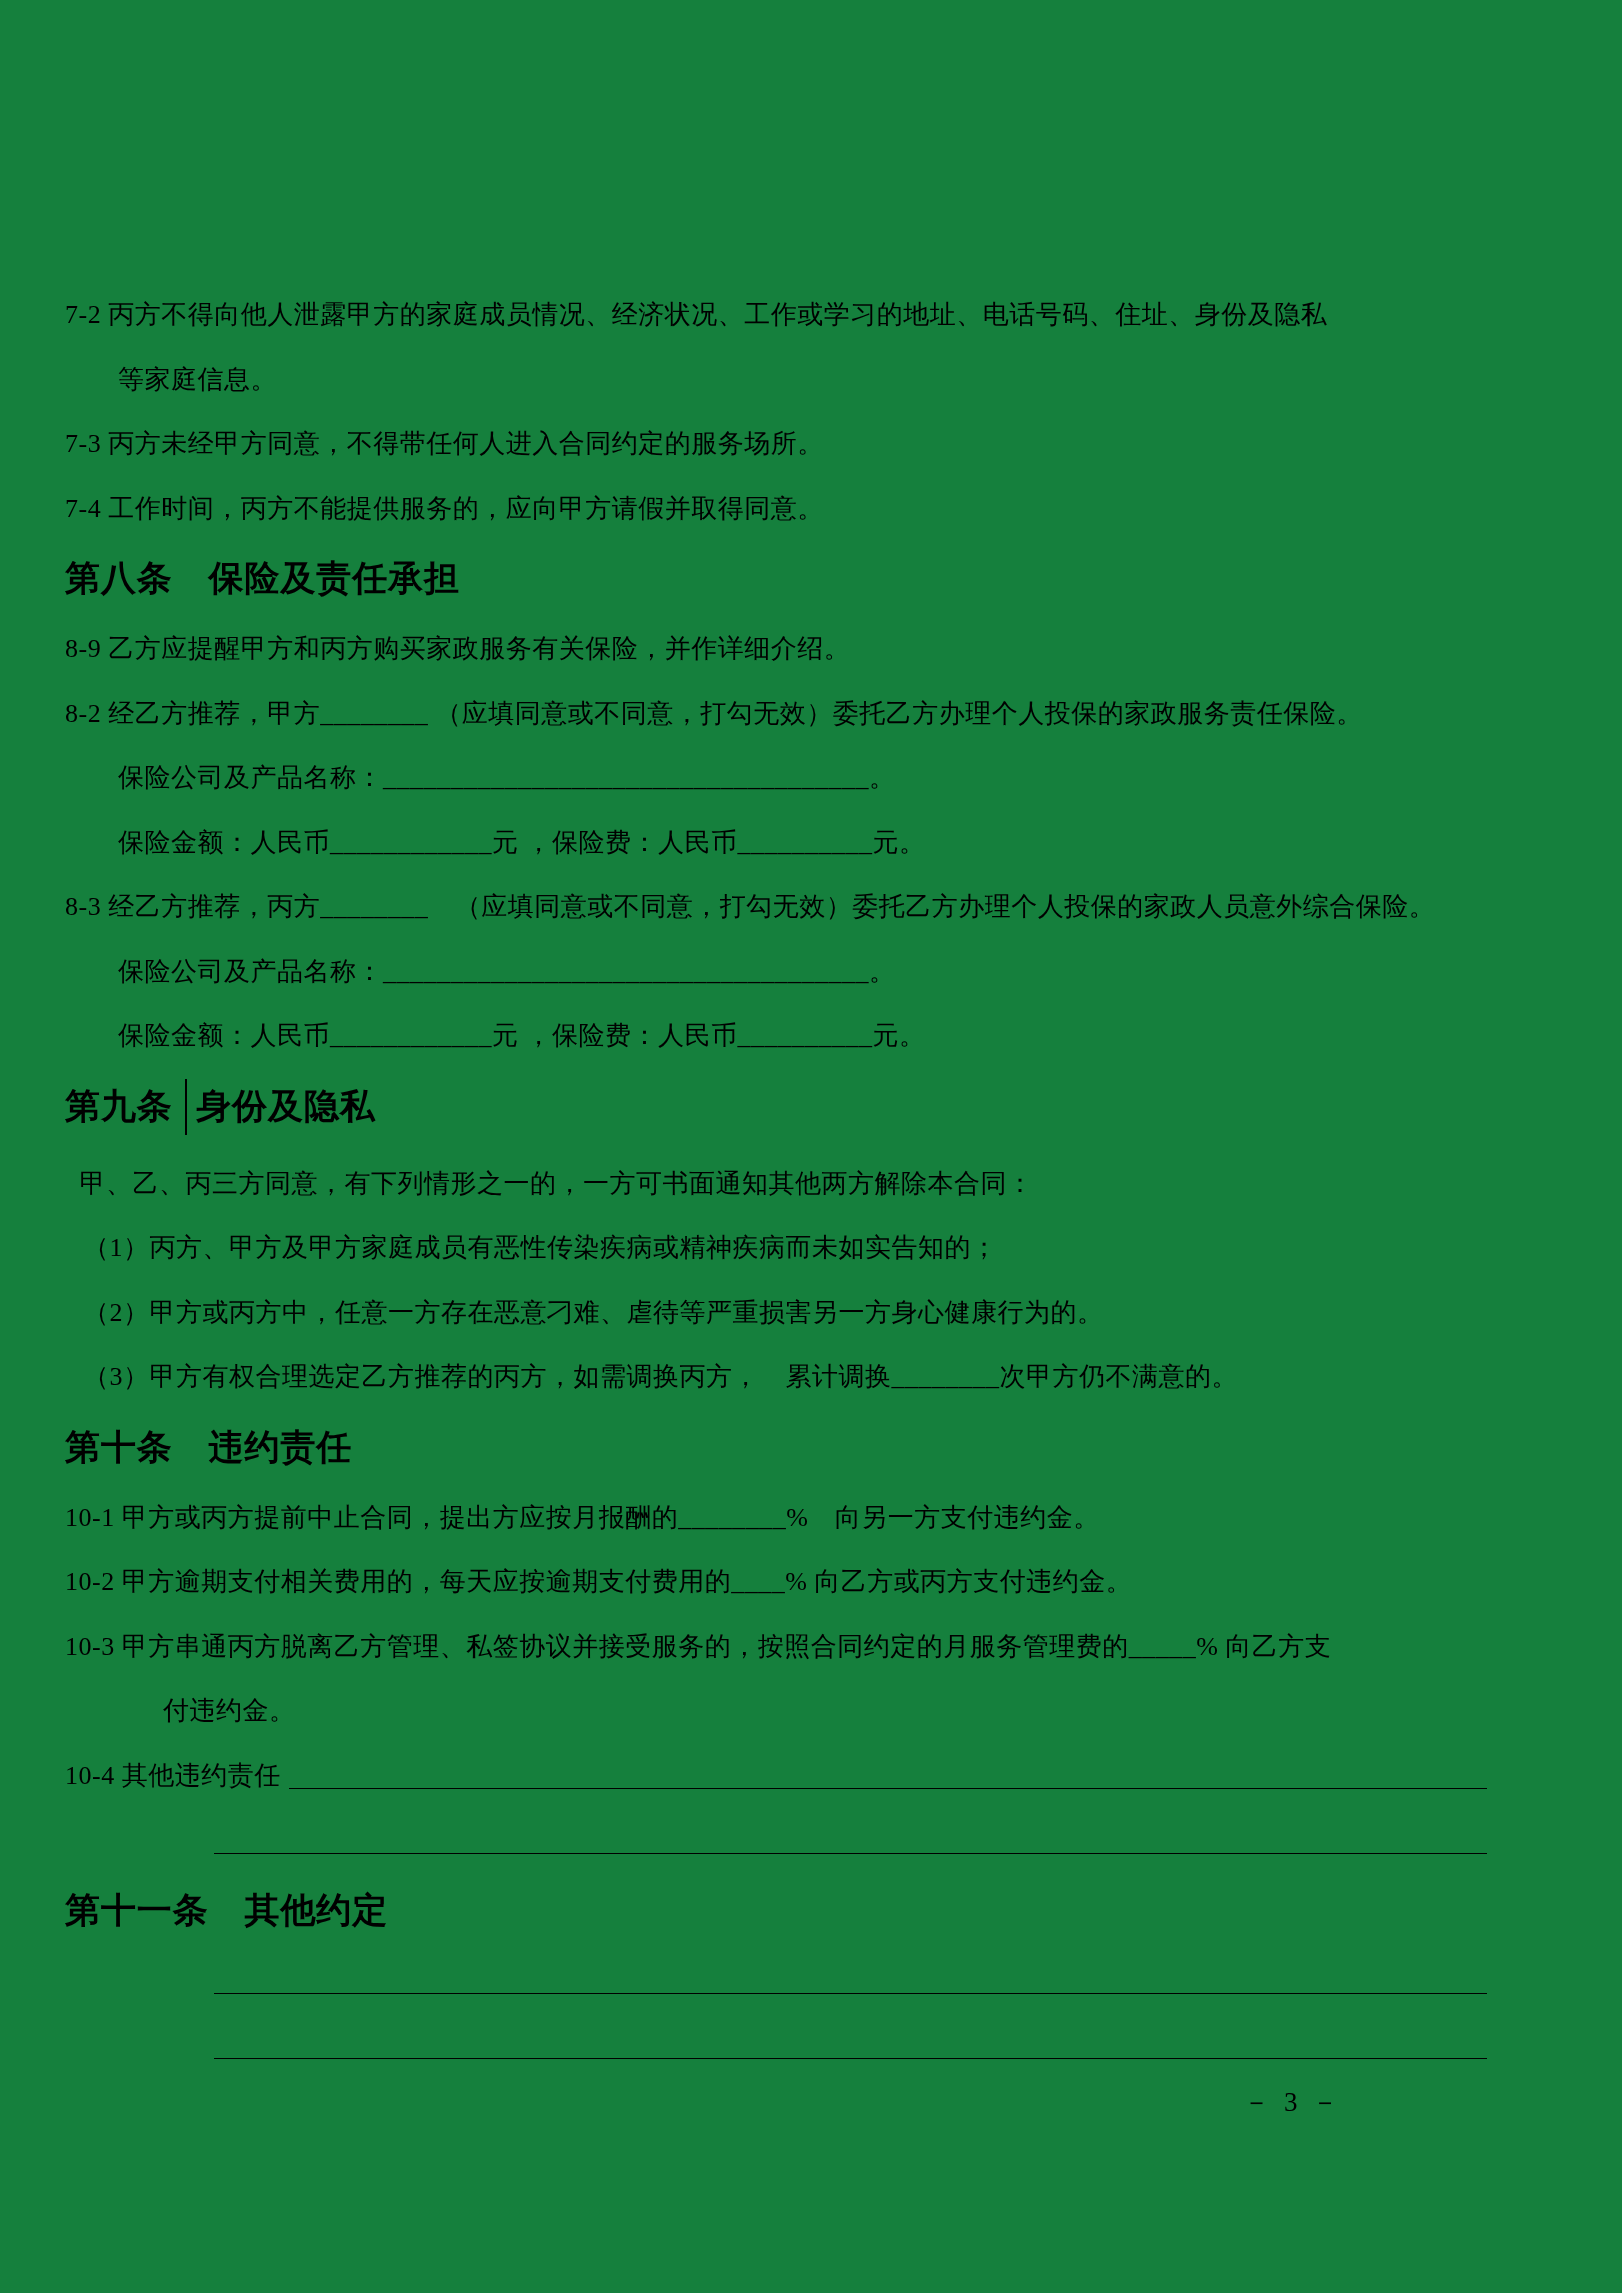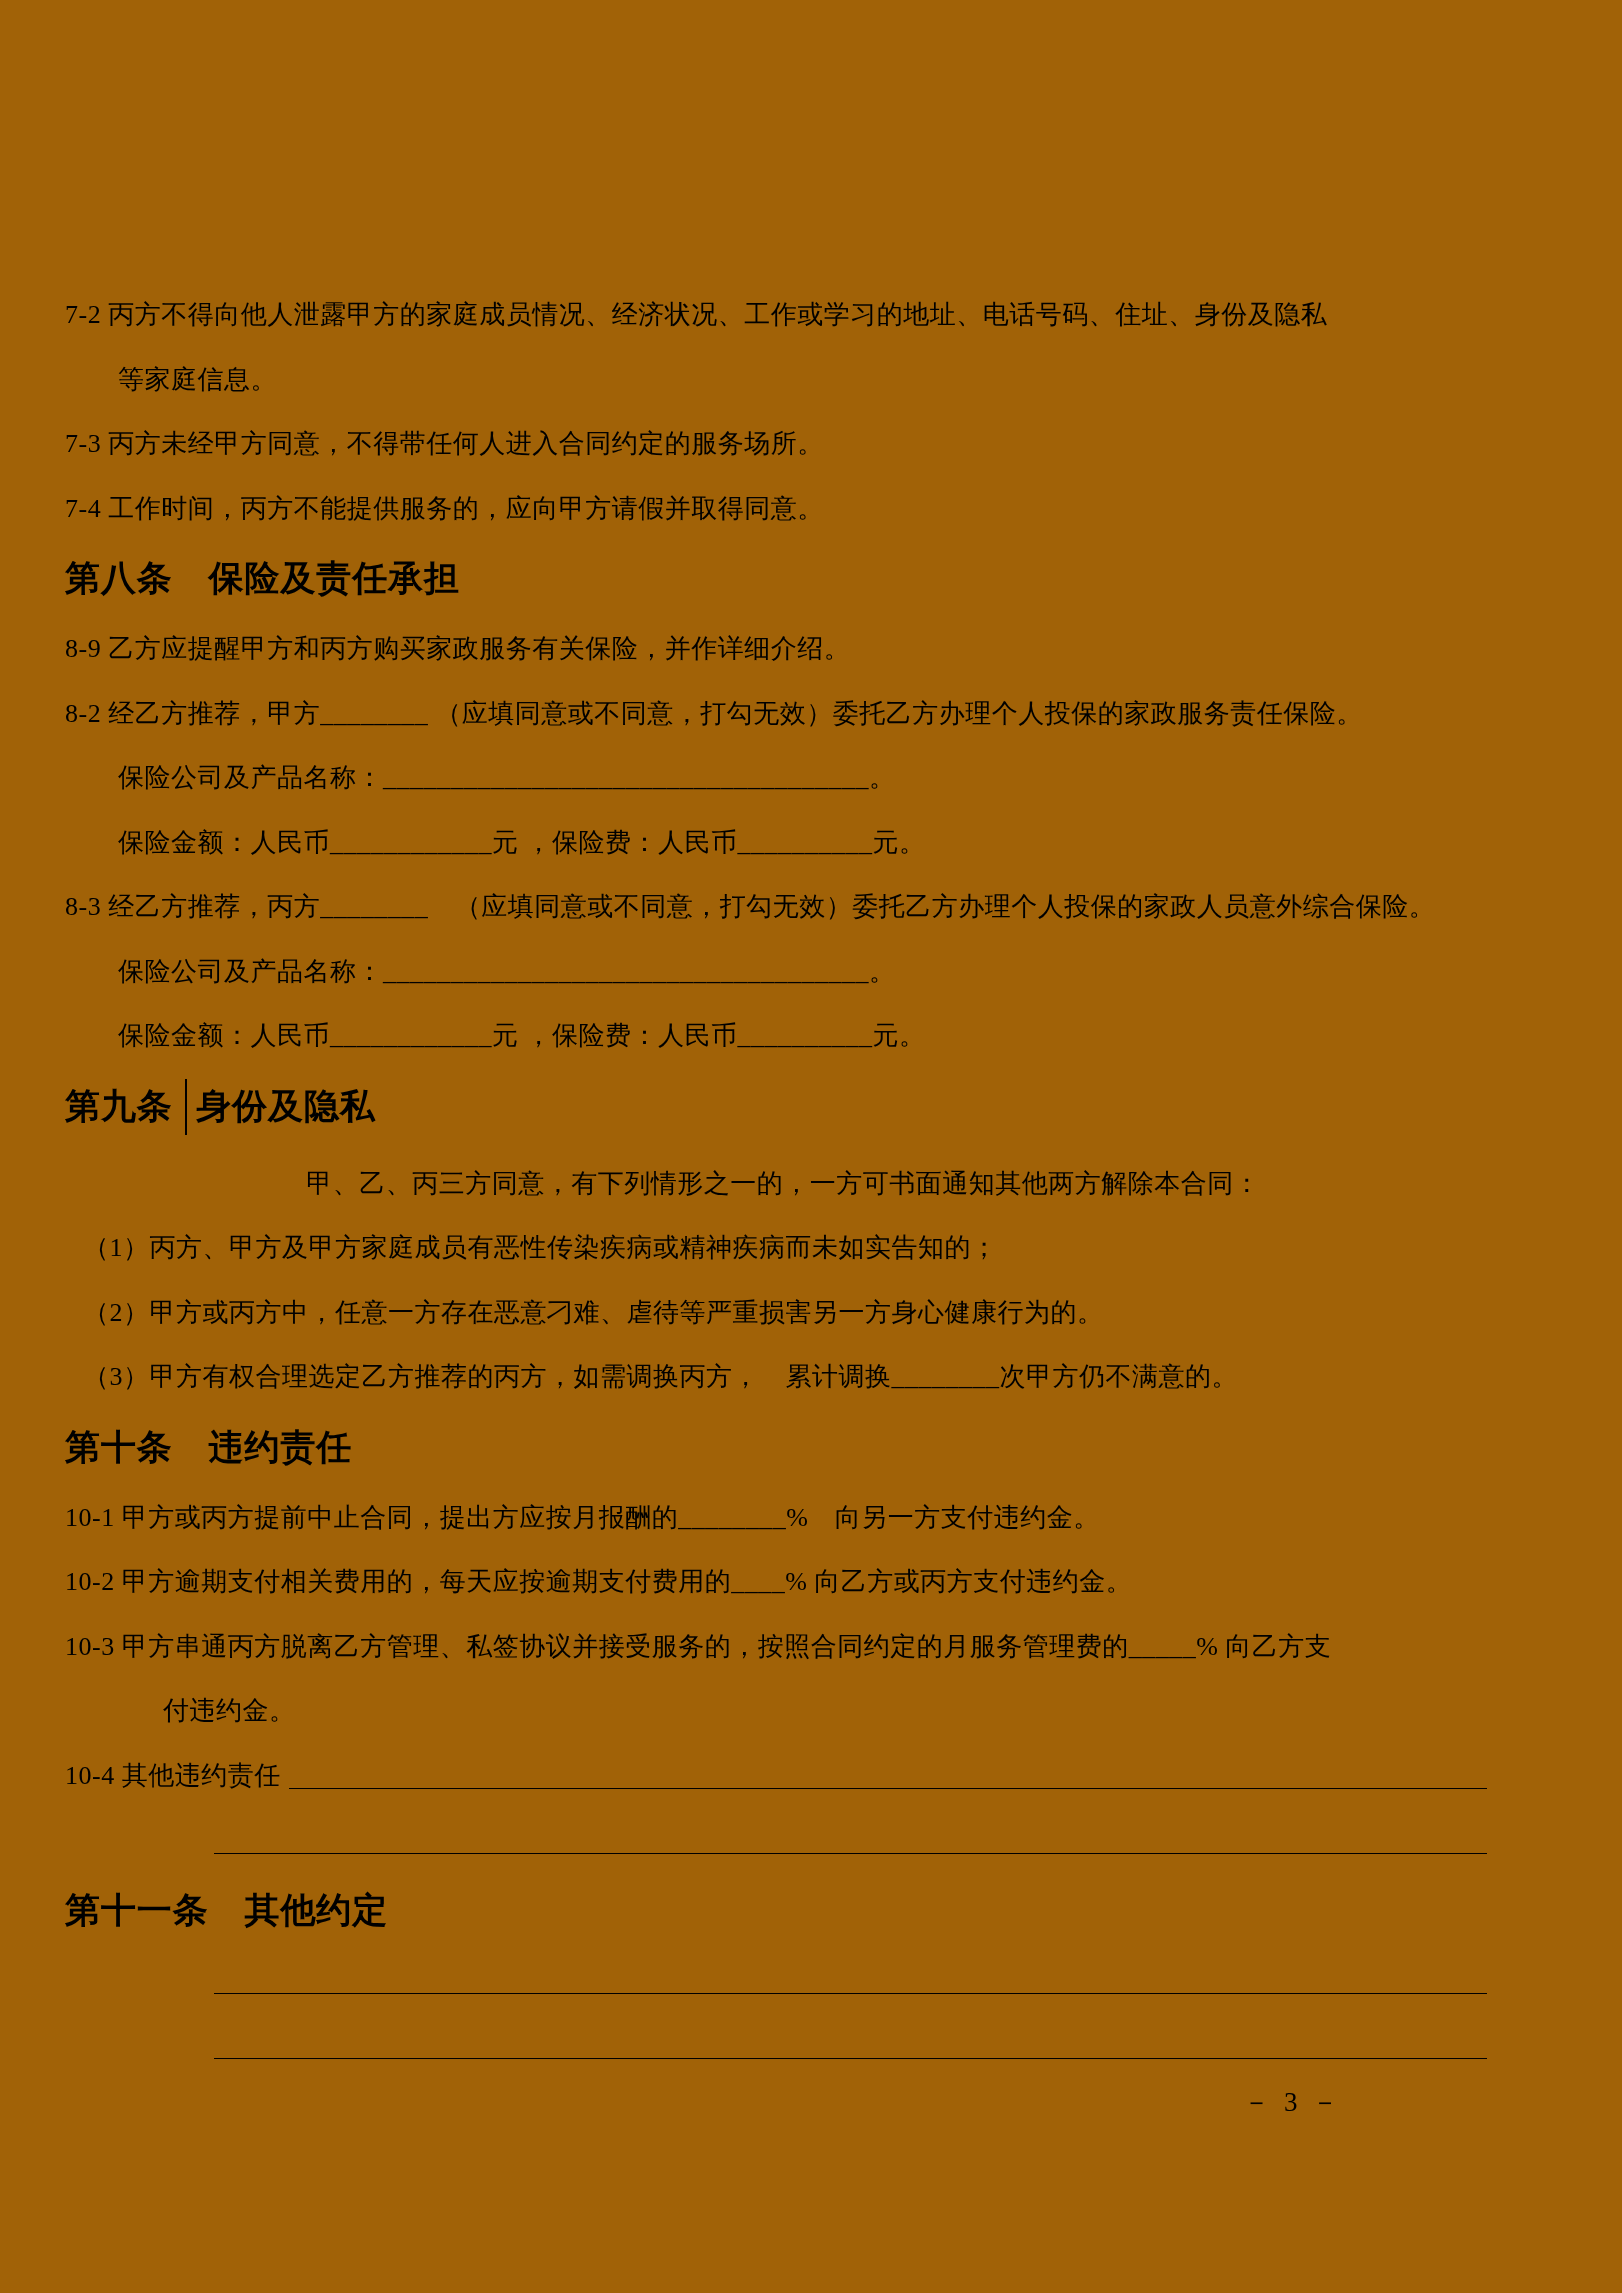--- a/index.html
+++ b/index.html
@@ -1,21 +1,21 @@
 <!DOCTYPE html>
 <html style="font-size:14.5px"><head>
 <meta charset="utf-8">
 <style>
   * { margin:0; padding:0; box-sizing:border-box; }
   html, body { background:#ffffff; }
   .page {
     width:1623px;
     height:2294px;
     margin:0 auto;
-    background:#a16207;
+    background:#15803d;
     color:#000000;
     font-family:"Liberation Serif", serif;
     padding:295px 136px 0 65px;
     overflow:hidden;
     position:relative;
   }
   .line {
     font-size:26px;
     line-height:40px;
     margin-bottom:24.5px;
@@ -23,21 +23,21 @@
     letter-spacing:0.5px;
   }
   .h2 {
     font-family:"Liberation Sans", sans-serif;
     font-size:35px;
     font-weight:bold;
     line-height:49px;
     margin:3.6px 0 27px 0;
     letter-spacing:0.9px;
   }
-  .ind-xs { padding-left:14.5px;text-align:center; }
+  .ind-xs { padding-left:14.5px; }
   .ind-sm { padding-left:18px; }
   .ind-md { padding-left:53px; }
   .ind-lg { padding-left:98px;margin-top:12px; }
   .ind-xl { padding-left:149px; }
   .fill-row { display:flex; align-items:stretch;gap:8px; }
   .fill-row .txt { flex:0 0 auto; }
   .fill {
     flex:1 1 auto;
     border-bottom:1.8px solid #000;
     margin-bottom:6.4px;

